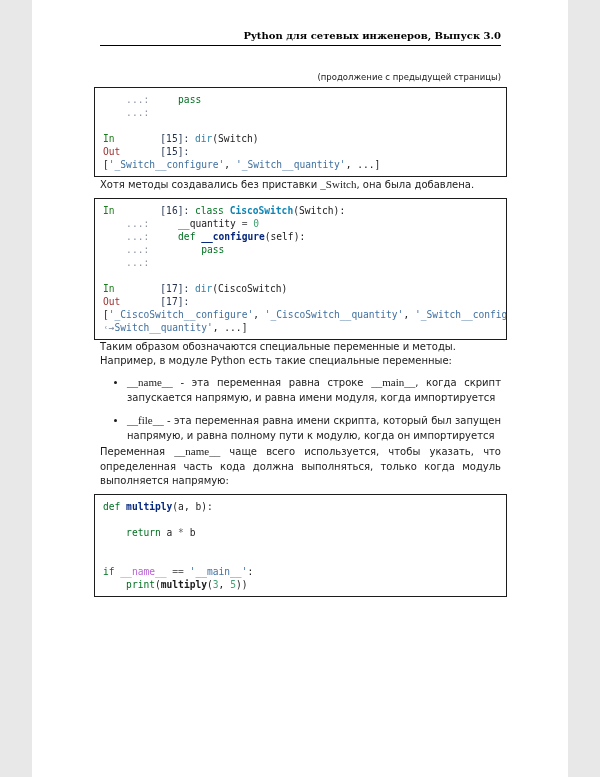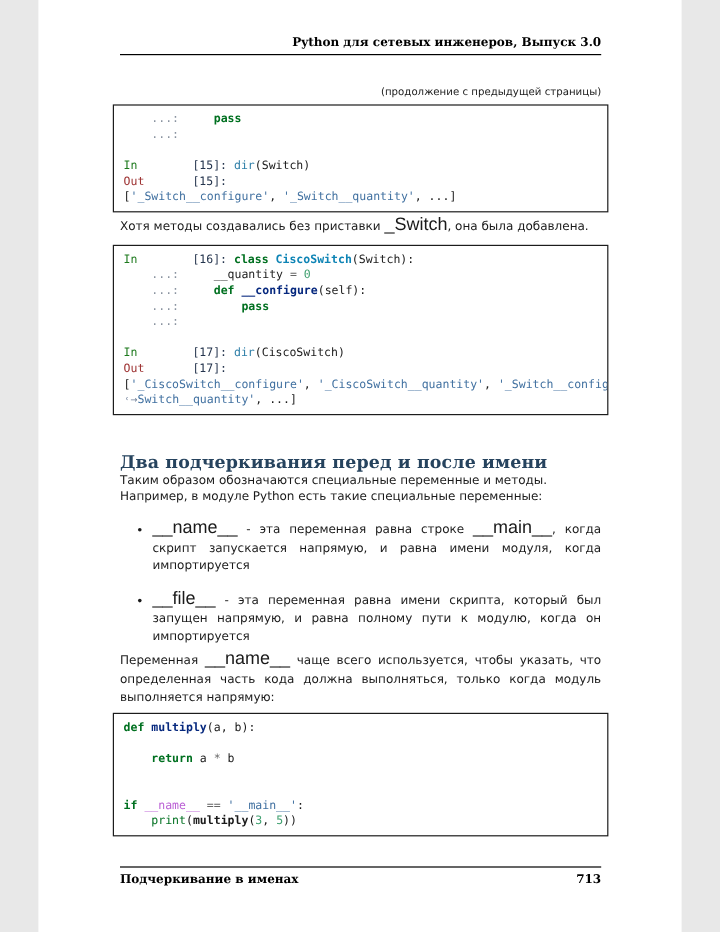--- a/index.html
+++ b/index.html
@@ -30,23 +30,23 @@
   .mt16{margin-top:16px;} .mt9{margin-top:9px;} .mt6{margin-top:6px;} .mt2{margin-top:2px;}
   h2.sect{
     font-family:"DejaVu Serif","Liberation Serif",serif;
     font-size:14.5px;font-weight:bold;color:#26435e;
     margin:31px 0 0 0;letter-spacing:0.1px;
   }
   ul.blist{margin:6px 0 0 0;padding-left:27px;list-style:disc outside;}
   ul.blist li{text-align:justify;line-height:1.45;}
   ul.blist li + li{margin-top:8px;}
   .run-t{}
-  .run-c{font-family:Liberation Sans, sans-serif;font-size:15px;}
+  .run-c{font-family:Liberation Serif, serif;font-size:11px;}
   
-  .tk-k{color:#007020;font-weight:bold;}
+  .tk-k{color:#007020;font-weight:normal;}
   .tk-nc{color:#0e84b5;font-weight:bold;}
   .tk-nf{color:#06287e;font-weight:bold;}
   .tk-nb{color:#007020;}
   .tk-nd{color:#2f7fa8;}
   .tk-s{color:#4070a0;}
   .tk-m{color:#40a070;}
   .tk-o{color:#666666;}
   .tk-vm{color:#bb60d5;}
   .tk-gp{color:#1e7a1e;}
   .tk-gpn{color:#24344d;margin-left:40px;}
@@ -88,39 +88,34 @@
 <span class="tk-cont">    ...:     </span><span class="tk-t">__quantity</span><span class="tk-o"> = </span><span class="tk-m">0</span>
 <span class="tk-cont">    ...:     </span><span class="tk-k">def </span><span class="tk-nf">__configure</span><span class="tk-t">(self):</span>
 <span class="tk-cont">    ...:         </span><span class="tk-k">pass</span>
 <span class="tk-cont">    ...:</span>
 <span class="tk-t"></span>
 <span class="tk-gp">In </span><span class="tk-gpn">[17]: </span><span class="tk-nd">dir</span><span class="tk-t">(CiscoSwitch)</span>
 <span class="tk-go">Out</span><span class="tk-gpn">[17]:</span>
 <span class="tk-t">[</span><span class="tk-s">'_CiscoSwitch__configure'</span><span class="tk-t">, </span><span class="tk-s">'_CiscoSwitch__quantity'</span><span class="tk-t">, </span><span class="tk-s">'_Switch__configure'</span><span class="tk-t">, </span><span class="tk-s">'_</span>
 <span class="tk-w">˓→</span><span class="tk-s">Switch__quantity'</span><span class="tk-t">, ...]</span></pre>
 
-  <h2 class="sect">Два подчеркивания перед и после имени</h2>
 
   <p class="body mt16"><span class="run-t">Таким образом обозначаются специальные переменные и методы.</span></p>
 
   <p class="body mt9"><span class="run-t">Например, в модуле Python есть такие специальные переменные:</span></p>
 
   <ul class="blist">
     <li><span class="run-c">__name__</span><span class="run-t"> - эта переменная равна строке </span><span class="run-c">__main__</span><span class="run-t">, когда скрипт запускается напрямую, и равна имени модуля, когда импортируется</span></li>
     <li><span class="run-c">__file__</span><span class="run-t"> - эта переменная равна имени скрипта, который был запущен напрямую, и равна полному пути к модулю, когда он импортируется</span></li>
   </ul>
 
   <p class="body mt6"><span class="run-t">Переменная </span><span class="run-c">__name__</span><span class="run-t"> чаще всего используется, чтобы указать, что определенная часть кода должна выполняться, только когда модуль выполняется напрямую:</span></p>
 
   <pre class="codeblock mt2"><span class="tk-k">def </span><span class="tk-nf">multiply</span><span class="tk-t">(a, b):</span>
 <span class="tk-t"></span>
 <span class="tk-t">    </span><span class="tk-k">return</span><span class="tk-t"> a </span><span class="tk-o">*</span><span class="tk-t"> b</span>
 <span class="tk-t"></span>
 <span class="tk-t"></span>
 <span class="tk-k">if </span><span class="tk-vm">__name__</span><span class="tk-o"> == </span><span class="tk-s">'__main__'</span><span class="tk-t">:</span>
 <span class="tk-t">    </span><span class="tk-nb">print</span><span class="tk-t">(</span><span class="tk-b">multiply</span><span class="tk-t">(</span><span class="tk-m">3</span><span class="tk-t">, </span><span class="tk-m">5</span><span class="tk-t">))</span></pre>
 
-  <div class="footer">
-    <span>Подчеркивание в именах</span>
-    <span>713</span>
-  </div>
 
 </div>
 
 </body></html>

